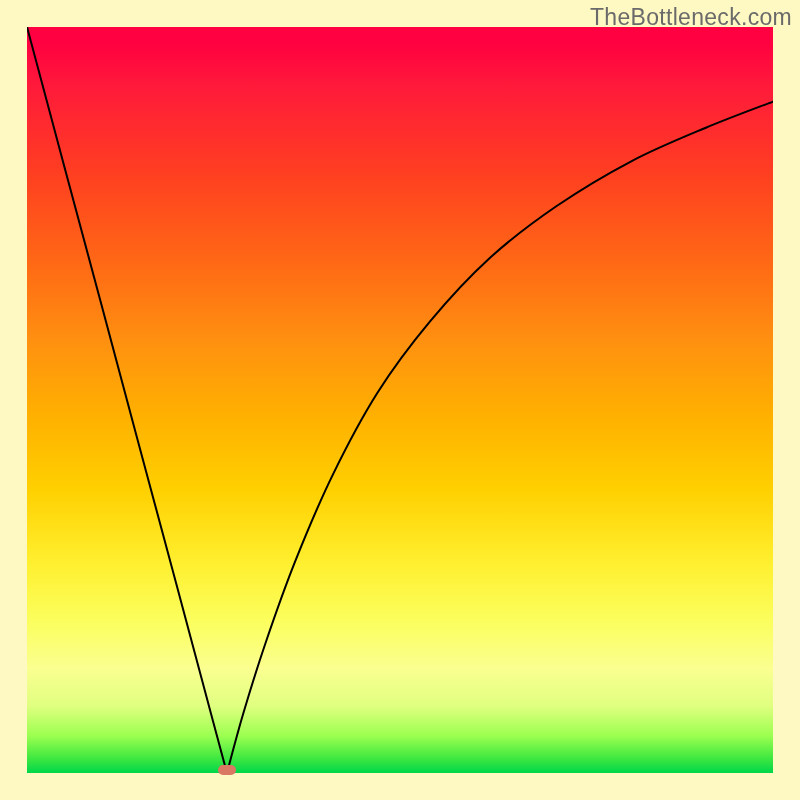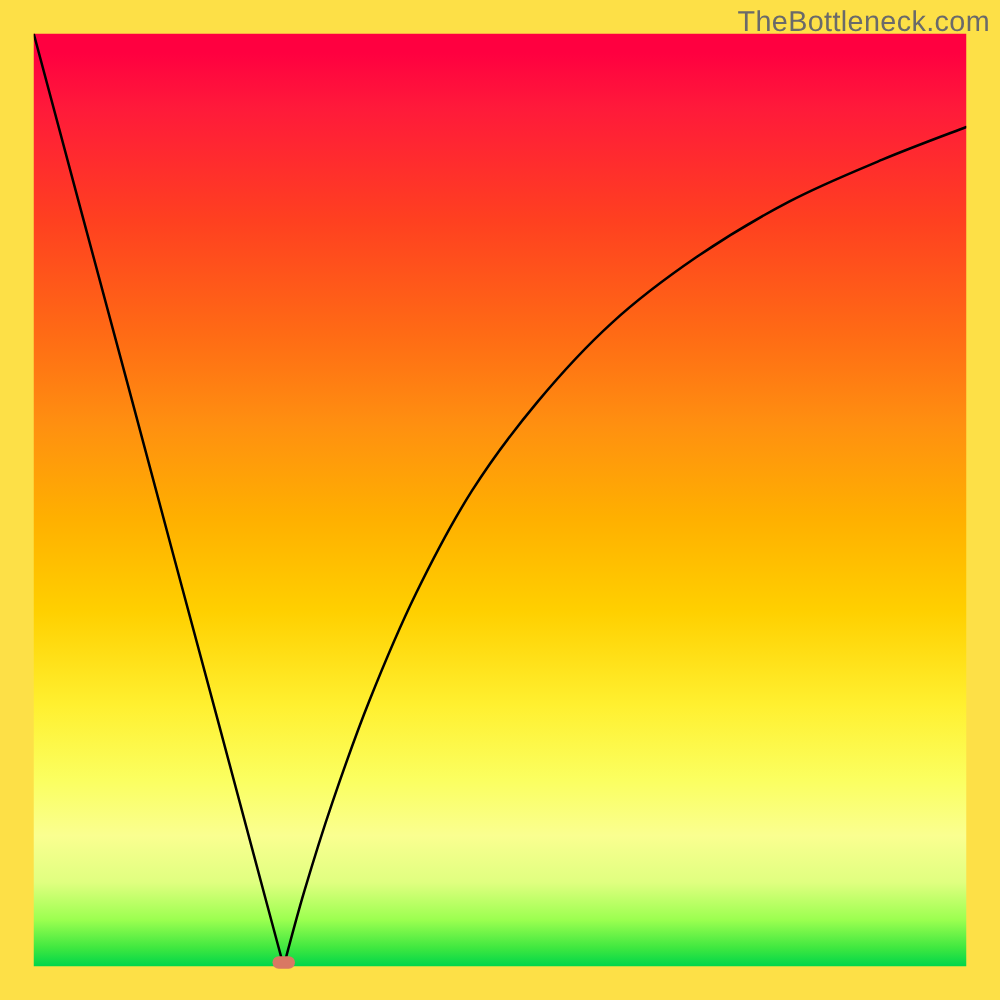--- a/index.html
+++ b/index.html
@@ -8,21 +8,21 @@
     width: 800px;
     height: 800px;
     overflow: hidden;
     background: #000;
     font-family: Arial, Helvetica, sans-serif;
   }
   .frame {
     position: relative;
     width: 800px;
     height: 800px;
-    background: #fde047;
+    background: #fef9c3;
   }
   .plot-area {
     position: absolute;
     left: 27px;
     top: 27px;
     width: 746px;
     height: 746px;
     
     background: linear-gradient(to bottom,
       #ff0040 0%,

